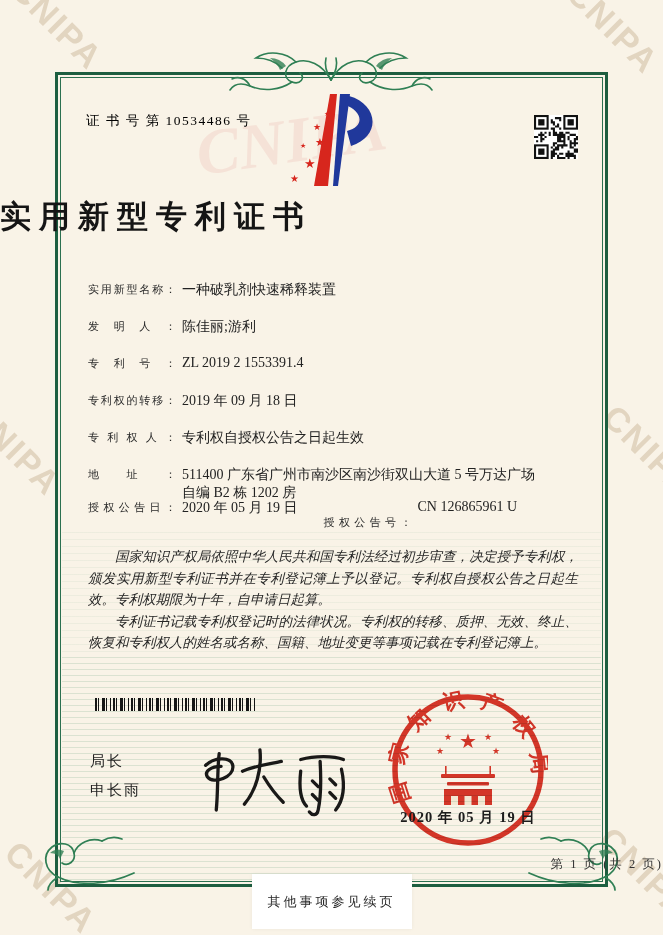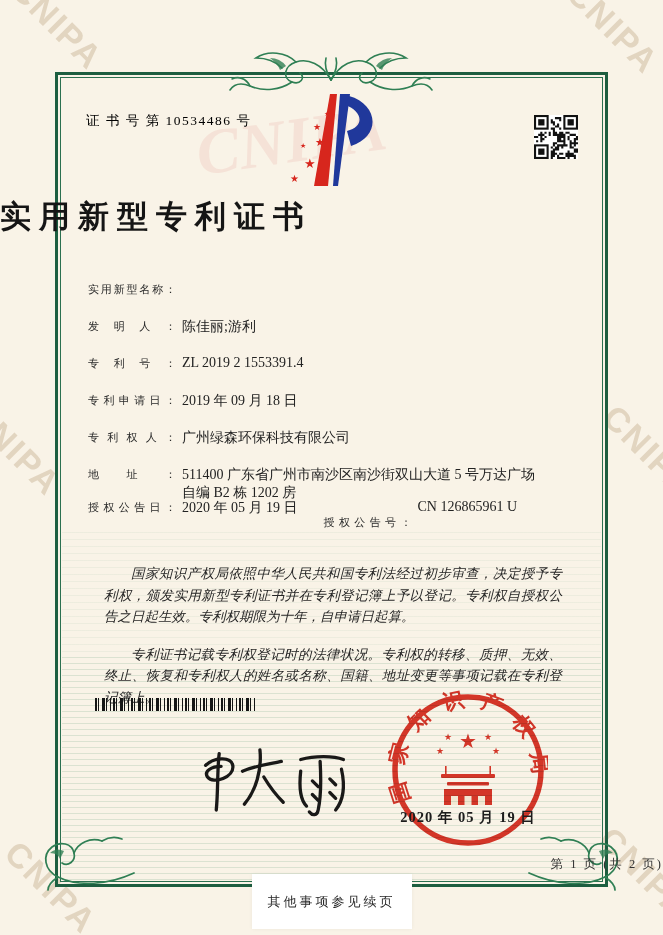--- a/index.html
+++ b/index.html
@@ -56,21 +56,21 @@
     flex:0 0 88px; font-size:11px; color:#2a2a2a;
     text-align:justify; text-align-last:justify; margin-right:6px; padding-top:1px;
   }
   .val{ white-space:pre-line; color:#222; }
   .lab2{ margin-left:26px;margin-top:15px; }
   .paras{
     position:absolute; left:88px; top:547px; width:490px;
     font-size:13.5px; line-height:21.5px; text-align:justify;
     font-style:italic; color:#262626;
   }
-  .paras p{ margin:16px; text-indent:2em; }
+  .paras p{ margin:0; text-indent:2em;font-family:Liberation Mono, monospace; }
   .barcode{
     position:absolute; left:95px; top:698px; width:162px; height:13px;
     background:repeating-linear-gradient(90deg,
       #151515 0 2px, transparent 2px 3px,
       #151515 3px 4px, transparent 4px 7px,
       #151515 7px 10px, transparent 10px 11px,
       #151515 11px 12px, transparent 12px 15px,
       #151515 15px 16px, transparent 16px 18px);
   }
   .signer{ position:absolute; left:90px; top:752px; font-size:15px; color:#1e1e1e; }
@@ -182,36 +182,37 @@
       <rect x="4" y="32" width="6" height="6"></rect>
       <path d="M20 2h2v2h-2zM22 2h2v2h-2zM24 2h2v2h-2zM16 4h2v2h-2zM24 4h2v2h-2zM16 6h2v2h-2zM18 6h2v2h-2zM18 8h2v2h-2zM22 8h2v2h-2zM20 10h2v2h-2zM22 10h2v2h-2zM16 12h2v2h-2zM18 12h2v2h-2zM24 12h2v2h-2zM18 14h2v2h-2zM6 16h2v2h-2zM10 16h2v2h-2zM14 16h2v2h-2zM18 16h2v2h-2zM20 16h2v2h-2zM24 16h2v2h-2zM26 16h2v2h-2zM30 16h2v2h-2zM32 16h2v2h-2zM4 18h2v2h-2zM6 18h2v2h-2zM8 18h2v2h-2zM14 18h2v2h-2zM18 18h2v2h-2zM20 18h2v2h-2zM22 18h2v2h-2zM24 18h2v2h-2zM26 18h2v2h-2zM28 18h2v2h-2zM34 18h2v2h-2zM36 18h2v2h-2zM38 18h2v2h-2zM0 20h2v2h-2zM2 20h2v2h-2zM6 20h2v2h-2zM10 20h2v2h-2zM22 20h2v2h-2zM24 20h2v2h-2zM26 20h2v2h-2zM28 20h2v2h-2zM32 20h2v2h-2zM40 20h2v2h-2zM6 22h2v2h-2zM8 22h2v2h-2zM22 22h2v2h-2zM24 22h2v2h-2zM28 22h2v2h-2zM32 22h2v2h-2zM38 22h2v2h-2zM40 22h2v2h-2zM2 24h2v2h-2zM6 24h2v2h-2zM22 24h2v2h-2zM24 24h2v2h-2zM26 24h2v2h-2zM28 24h2v2h-2zM34 24h2v2h-2zM38 24h2v2h-2zM18 26h2v2h-2zM20 26h2v2h-2zM28 26h2v2h-2zM34 26h2v2h-2zM36 26h2v2h-2zM38 26h2v2h-2zM40 26h2v2h-2zM18 28h2v2h-2zM22 28h2v2h-2zM24 28h2v2h-2zM26 28h2v2h-2zM28 28h2v2h-2zM30 28h2v2h-2zM34 28h2v2h-2zM38 28h2v2h-2zM16 30h2v2h-2zM20 30h2v2h-2zM22 30h2v2h-2zM26 30h2v2h-2zM34 30h2v2h-2zM36 30h2v2h-2zM18 32h2v2h-2zM20 32h2v2h-2zM22 32h2v2h-2zM38 32h2v2h-2zM40 32h2v2h-2zM16 34h2v2h-2zM18 34h2v2h-2zM32 34h2v2h-2zM38 34h2v2h-2zM40 34h2v2h-2zM16 36h2v2h-2zM18 36h2v2h-2zM20 36h2v2h-2zM24 36h2v2h-2zM26 36h2v2h-2zM30 36h2v2h-2zM32 36h2v2h-2zM34 36h2v2h-2zM36 36h2v2h-2zM16 38h2v2h-2zM18 38h2v2h-2zM22 38h2v2h-2zM30 38h2v2h-2zM32 38h2v2h-2zM34 38h2v2h-2zM36 38h2v2h-2zM38 38h2v2h-2zM16 40h2v2h-2zM22 40h2v2h-2zM24 40h2v2h-2zM26 40h2v2h-2zM28 40h2v2h-2zM32 40h2v2h-2zM38 40h2v2h-2z"></path>
     </g>
   </svg>
 
   <div class="title">实用新型专利证书</div>
 
   <div class="fields">
     <div class="frow" style="top:281px">
       <span class="lab">实用新型名称：</span>
+      <span class="val">一种破乳剂快速稀释装置</span>
     </div>
     <div class="frow" style="top:318px">
       <span class="lab">发明人：</span>
       <span class="val">陈佳丽;游利</span>
     </div>
     <div class="frow" style="top:355px">
       <span class="lab">专利号：</span>
       <span class="val">ZL 2019 2 1553391.4</span>
     </div>
     <div class="frow" style="top:392px">
-      <span class="lab">专利申请日：</span>
+      <span class="lab">专利权的转移：</span>
       <span class="val">2019 年 09 月 18 日</span>
     </div>
     <div class="frow" style="top:429px">
       <span class="lab">专利权人：</span>
-      <span class="val">广州绿森环保科技有限公司</span>
+      <span class="val">专利权自授权公告之日起生效</span>
     </div>
     <div class="frow" style="top:466px">
       <span class="lab">地址：</span>
       <span class="val">511400 广东省广州市南沙区南沙街双山大道 5 号万达广场
 自编 B2 栋 1202 房</span>
     </div>
     <div class="frow" style="top:499px">
       <span class="lab">授权公告日：</span>
       <span class="val">2020 年 05 月 19 日</span>
       <span class="lab lab2">授权公告号：</span>
@@ -219,20 +220,24 @@
     </div>
   </div>
 
   <div class="paras">
     <p>国家知识产权局依照中华人民共和国专利法经过初步审查，决定授予专利权，颁发实用新型专利证书并在专利登记簿上予以登记。专利权自授权公告之日起生效。专利权期限为十年，自申请日起算。</p>
     <p>专利证书记载专利权登记时的法律状况。专利权的转移、质押、无效、终止、恢复和专利权人的姓名或名称、国籍、地址变更等事项记载在专利登记簿上。</p>
   </div>
 
   <div class="barcode"></div>
 
+  <div class="signer">
+    <div>局长</div>
+    <div>申长雨</div>
+  </div>
 
   <svg class="signature" width="165" height="88" viewBox="0 0 170 88">
     <g stroke="#1a1a1a" fill="none" stroke-width="3.4" stroke-linecap="round">
       <path d="M28,20 C26,34 27,58 25,78"></path>
       <path d="M14,32 C22,24 40,22 42,32 C44,44 22,52 16,44 C12,38 20,33 30,33"></path>
       <path d="M70,16 C72,36 66,58 54,72"></path>
       <path d="M52,38 C66,32 84,30 92,28"></path>
       <path d="M74,44 C80,54 86,62 94,70"></path>
       <path d="M112,26 C126,22 146,22 156,26"></path>
       <path d="M132,28 C133,45 133,64 130,78 C129,84 124,84 121,80"></path>

